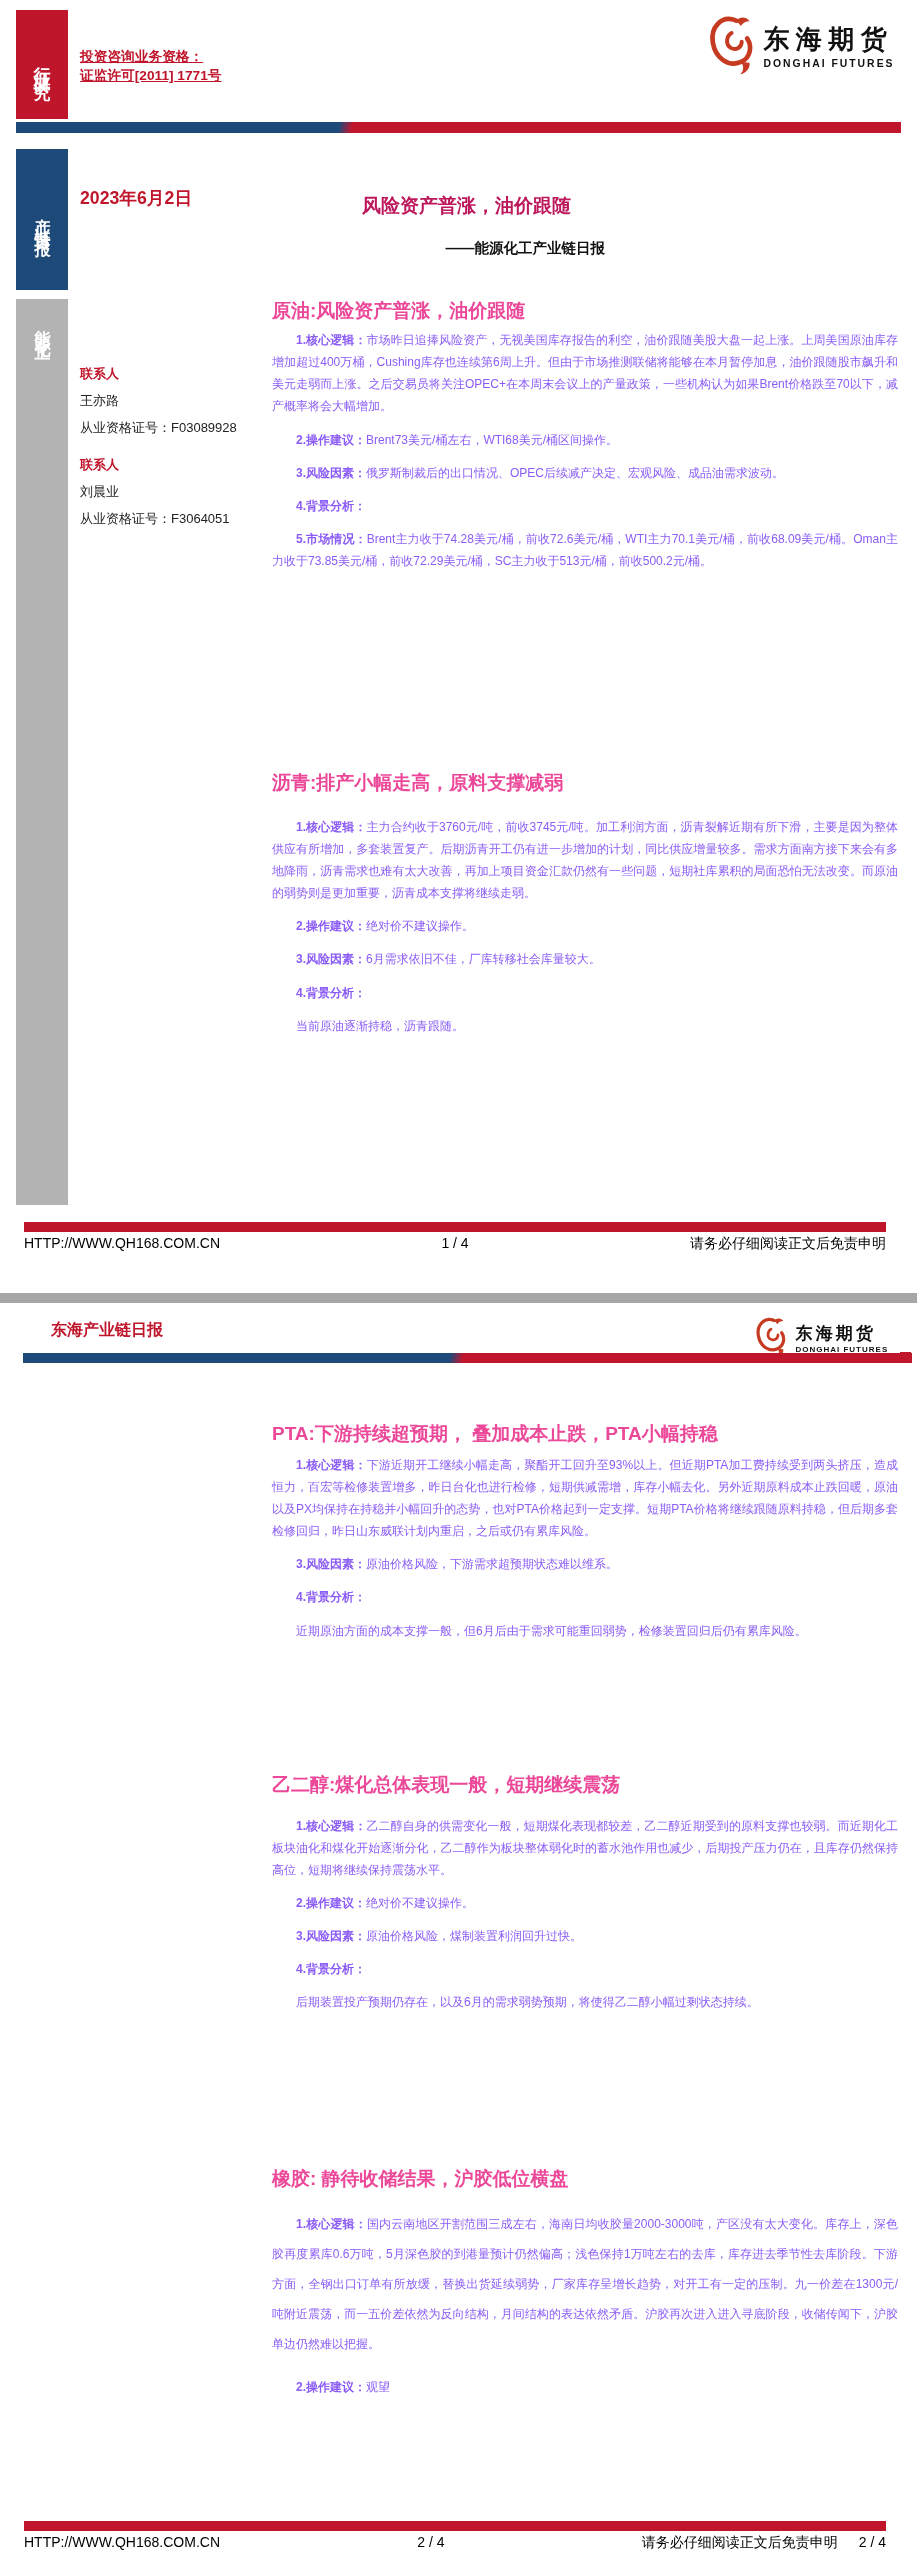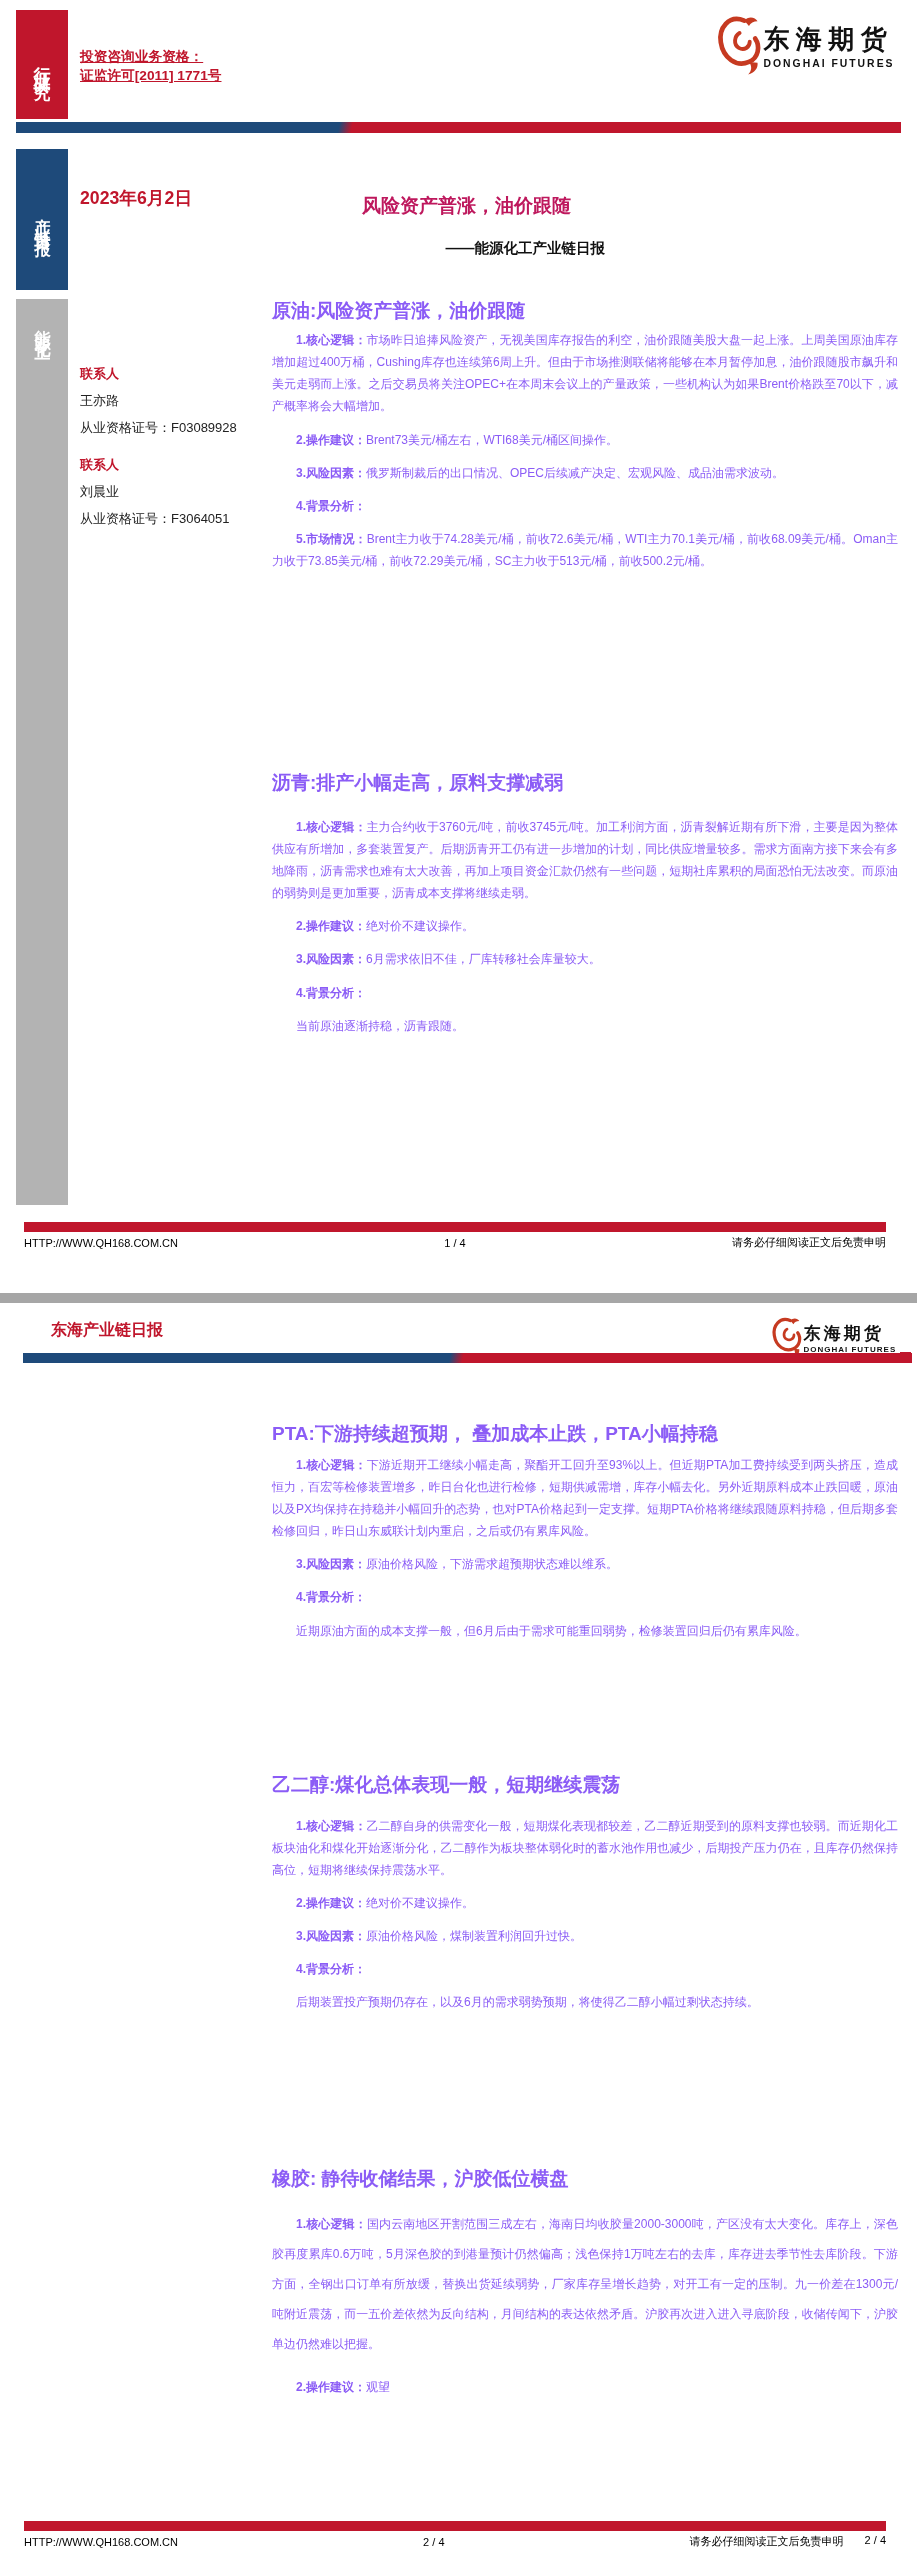--- a/index.html
+++ b/index.html
@@ -13,46 +13,46 @@
   .vbox.red{background:#c0162c;font-size:17px;}
   .vbox.blue{background:#1e4a7a;font-size:16px;}
   .vbox.gray{background:#b3b3b3;font-size:16px;justify-content:flex-start;padding-top:17.7px;box-sizing:border-box;}
   
   .cred{color:#c0162c;font-weight:bold;font-size:13.7px;line-height:19px;}
   .hbar{height:11.2px;}
   .hbar1{background:linear-gradient(102deg,#1e4a7a 0 36.5%,#c0162c 38% 100%);}
   .hbar2{background:linear-gradient(102deg,#1e4a7a 0 48%,#c0162c 49.5% 100%);height:10.4px;}
   .date{color:#c0162c;font-weight:bold;font-size:17.7px;}
   
-  .logo{display:flex;align-items:center;gap:0;}
+  .logo{display:flex;align-items:center;gap:8px;}
   .logo .cn{font-family:"Liberation Serif","DejaVu Serif",serif;font-weight:bold;color:#111;}
   .logo .en{font-weight:bold;color:#111;}
   .logo1 .cn{font-size:26px;letter-spacing:6.4px;}
   .logo1 .en{font-size:10.4px;letter-spacing:2px;margin-top:1.6px;}
   .logo2 .cn{font-size:17px;letter-spacing:3.2px;}
   .logo2 .en{font-size:8px;letter-spacing:1px;margin-top:0.8px;}
   .redsq{width:10.4px;height:10.4px;background:#c0162c;align-self:flex-end;margin-left:4px;}
   
   .an{font-size:13px;line-height:27px;color:#222;width:185px;}
   .an .role{color:#c0162c;font-weight:bold;}
   .an .name{color:#222;}
   
   .main-title{font-size:19px;font-weight:bold;color:#be185d;text-align:center;}
   .subtitle{font-size:14.5px;color:#111;text-align:right;font-weight:bold;}
-  .sec-title{margin:0;font-size:19px;font-weight:bold;color:#8b5cf6;line-height:24px;}
+  .sec-title{margin:0;font-size:19px;font-weight:bold;color:#ec4899;line-height:24px;}
   
   .sec{width:626px;}
   .sec-body p{margin:0 0 11.2px;text-indent:2em;font-size:12px;line-height:22px;
               text-align:justify;color:#8b5cf6;}
   .sec-body p b{font-weight:bold;}
   .sec.wide .sec-body p{line-height:30px;margin-bottom:13px;}
   
   .fbar{background:#c0162c;height:9.6px;}
-  .frow{display:flex;justify-content:space-between;align-items:center;
-        font-size:11px;color:#000;}
+  .frow{display:flex;justify-content:space-between;align-items:flex-start;
+        font-size:14px;color:#000;}
   .frow .fright{display:flex;gap:21px;}
   .divider{background:#a6a6a6;height:10.4px;}
   .p2label{color:#c0162c;font-weight:bold;font-size:16px;}
 </style>
 </head>
 <body>
 
 <div class="abs vbox red" style="left:16px;top:9.6px;width:52px;height:109px;">行业研究</div>
 
 <div class="abs cred" style="left:80px;top:47px;text-decoration:underline;">

